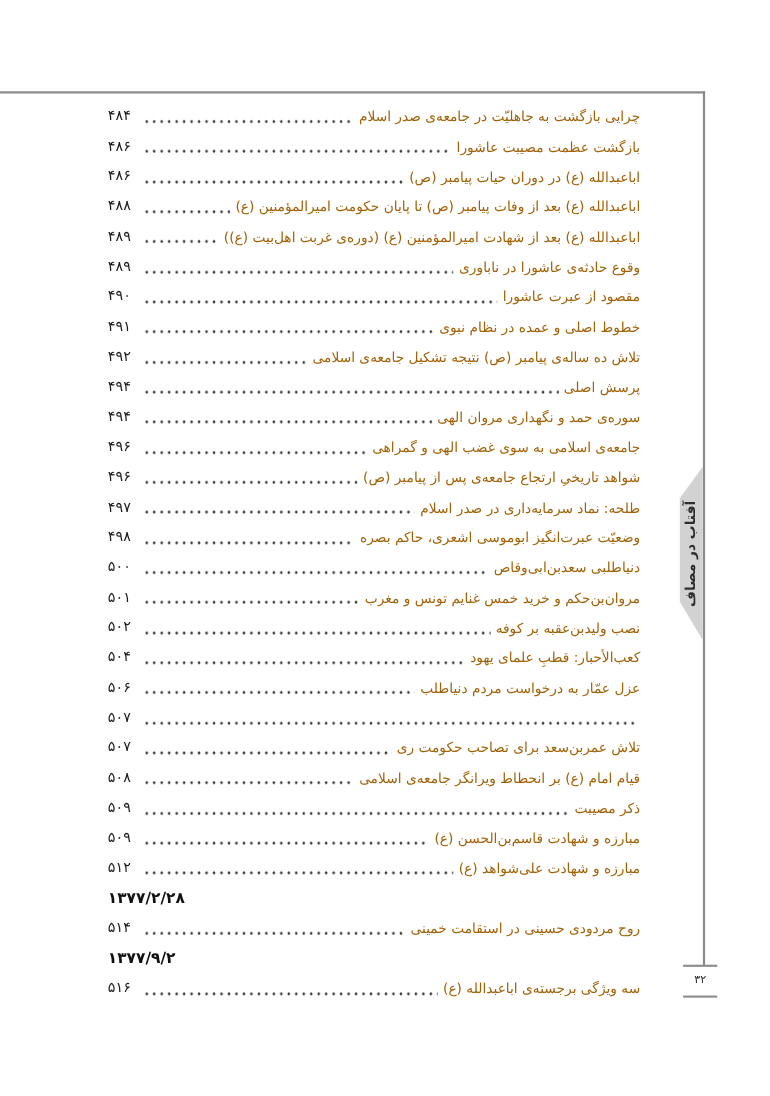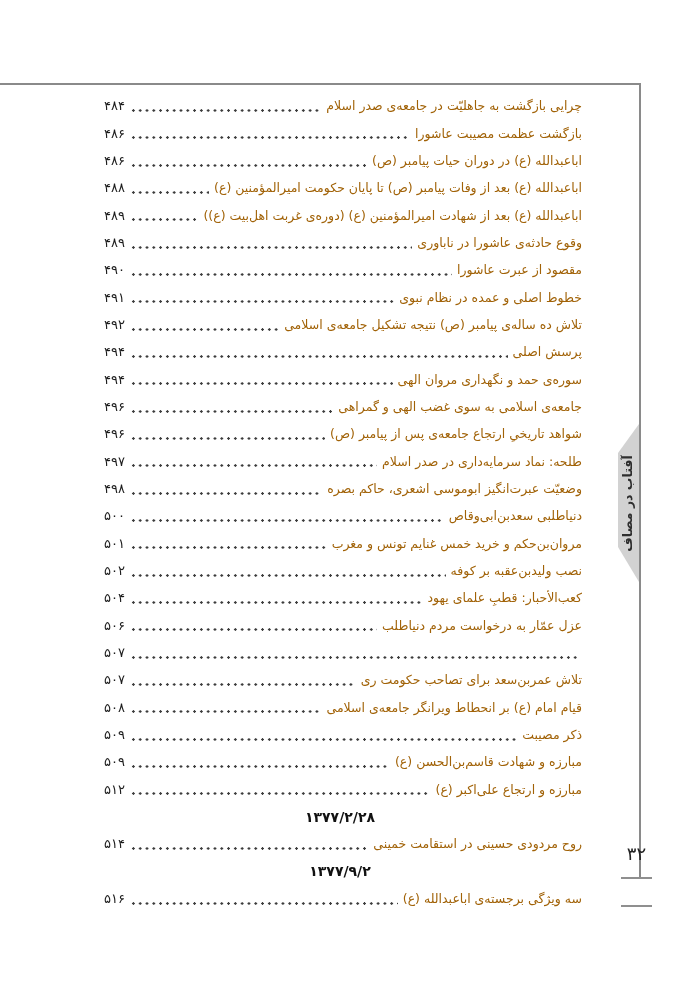--- a/index.html
+++ b/index.html
@@ -43,33 +43,33 @@
     flex: 0 0 auto; font-size: 12.5px; color: #a16207; white-space: nowrap;
   }
   .row.entry .leader {
     flex: 1 1 auto; min-width: 10px; height: 3px; align-self: flex-end;
     margin: 0 5px 7.5px 5px;
     background-image: radial-gradient(circle, #3c3c3c 1.05px, rgba(0,0,0,0) 1.45px);
     background-size: 6.8px 3px; background-repeat: repeat-x; background-position: 0 0;
   }
   .row.entry .pagenum {
     flex: 0 0 auto; min-width: 27px; font-size: 13px; color: #1c1c1c;
-    text-align: right; white-space: nowrap;
-  }
-  .row.heading { justify-content: center; }
+    text-align: left; white-space: nowrap;
+  }
+  .row.heading { justify-content: flex-end; }
   .row.heading .date {
     font-size: 14px; font-weight: bold; color: #111; letter-spacing: 0.5px;
   }
 
   
   .footer-rule-top { position: absolute; left: 621px; top: 877px; width: 31px; height: 2px; background: #8f8f8f; }
   .footer-rule-bottom { position: absolute; left: 621px; top: 905px; width: 31px; height: 2px; background: #8f8f8f; }
   .footer-num {
-    position: absolute; left: 621px; top: 841px; width: 31px; height: 14px;
-    line-height: 26px; text-align: center; font-size: 18px; color: #222;
+    position: absolute; left: 621px; top: 879px; width: 31px; height: 14px;
+    line-height: 26px; text-align: center; font-size: 10px; color: #222;
   }
 </style>
 </head>
 <body>
 
 <div class="page">
 
   <div class="rule-top"></div>
   <div class="rule-right"></div>
 
@@ -199,21 +199,21 @@
     <span class="title">ذکر مصیبت</span>
     <span class="leader"></span>
     <span class="pagenum">۵۰۹</span>
   </div>
       <div class="row entry">
     <span class="title">مبارزه و شهادت قاسم‌بن‌الحسن (ع)</span>
     <span class="leader"></span>
     <span class="pagenum">۵۰۹</span>
   </div>
       <div class="row entry">
-    <span class="title">مبارزه و ارتجاع علی‌اکبر (ع)</span>
+    <span class="title">مبارزه و شهادت علی‌شواهد (ع)</span>
     <span class="leader"></span>
     <span class="pagenum">۵۱۲</span>
   </div>
       <div class="row heading">
     <span class="date">۱۳۷۷/۲/۲۸</span>
   </div>
       <div class="row entry">
     <span class="title">روح مردودی حسینی در استقامت خمینی</span>
     <span class="leader"></span>
     <span class="pagenum">۵۱۴</span>

